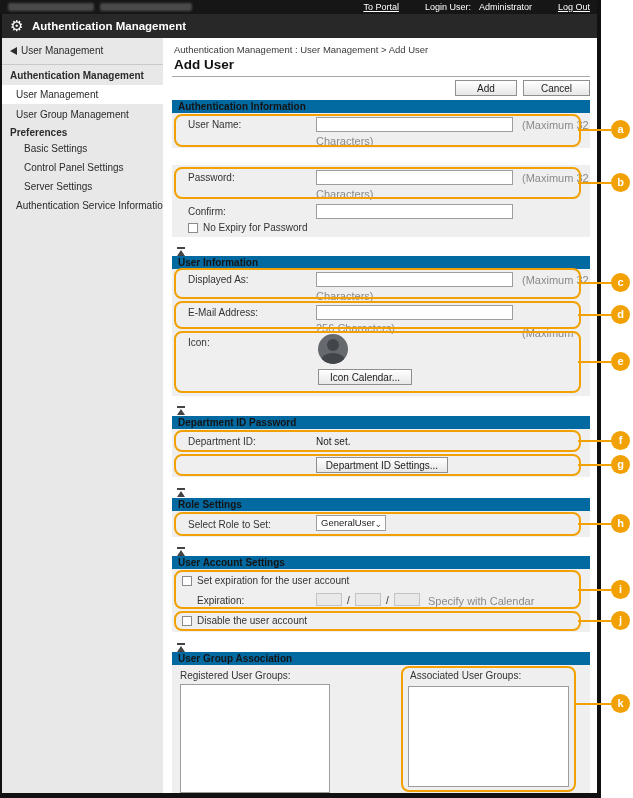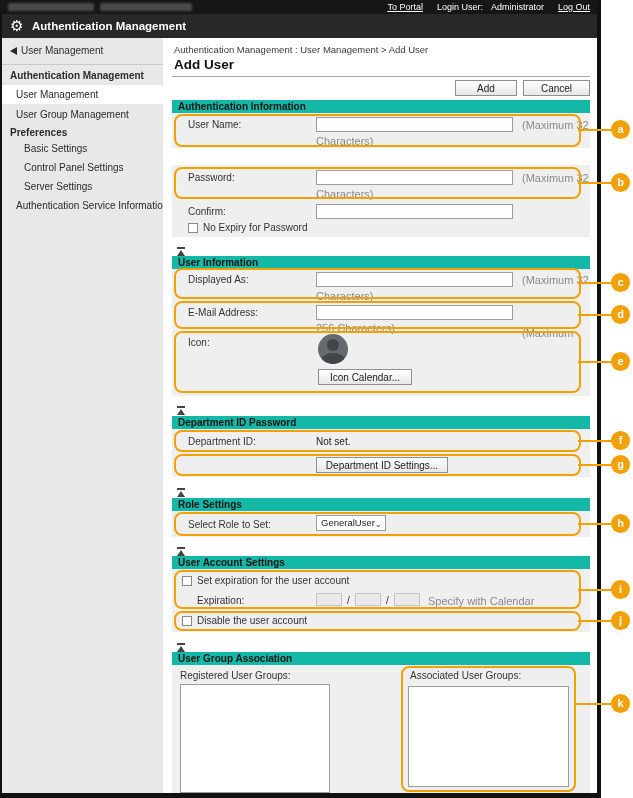--- a/index.html
+++ b/index.html
@@ -3,21 +3,21 @@
 <meta charset="utf-8">
 <style>
   :root { --orange:#F2A104; }
   * { margin:0; padding:0; box-sizing:border-box; }
   body { font-family:"Liberation Sans", sans-serif; background:#fff; }
   .page { position:relative; width:633px; height:798px; background:#fff; overflow:hidden; }
 
   
   .topbar { position:absolute; left:0; top:0; width:598px; height:14px; background:#161616; }
   .redact { position:absolute; top:3px; height:8px; background:#4a4a4a; border-radius:2px; filter:blur(1.2px); }
-  .topbar-right { position:absolute; right:8px; top:0; height:14px; display:flex; align-items:center; gap:14px; font-size:9px; color:#fff; }
+  .topbar-right { position:absolute; right:8px; top:0; height:14px; display:flex; align-items:center; gap:26px; font-size:9px; color:#fff; }
   .toplink { text-decoration:underline; cursor:pointer; }
   .loginwrap { display:flex; gap:8px; }
   .appbar { position:absolute; left:0; top:14px; width:598px; height:24px; background:#282828; color:#fff; }
   .gear { position:absolute; left:10px; top:3px; font-size:15px; line-height:18px; color:#fff; }
   .appbar-title { position:absolute; left:32px; top:0; line-height:24px; font-size:11.5px; font-weight:bold; }
 
   
   .b-left { position:absolute; left:0; top:14px; width:2px; height:784px; background:#111; }
   .b-right { position:absolute; left:597px; top:0; width:4px; height:798px; background:#111; }
   .b-bottom { position:absolute; left:0; top:793px; width:601px; height:5px; background:#111; }
@@ -29,21 +29,21 @@
   .side-sel { position:absolute; left:0; width:161px; height:19px; background:#fff; }
   .side-sep { position:absolute; left:0; width:161px; height:1px; background:#c9c9c9; }
   .arrow-left-icon { display:inline-block; width:0; height:0; border-top:4px solid transparent; border-bottom:4px solid transparent; border-right:7px solid #2b2b2b; margin-right:4px; vertical-align:-1px; }
 
   
   .content-bg { position:absolute; left:163px; top:38px; width:434px; height:755px; background:#fff; }
   .breadcrumb { position:absolute; left:174px; top:44px; font-size:9.5px; color:#3a3a3a; }
   .page-title { position:absolute; left:174px; top:57px; font-size:13.5px; font-weight:bold; color:#111; }
   .title-rule { position:absolute; left:172px; top:76px; width:418px; height:1px; background:#a8a8a8; }
 
-  .sec-h { position:absolute; left:172px; width:418px; height:13px; background:#14b8a6; font-size:10px; font-weight:bold; line-height:13px; padding-left:6px; color:#141414; }
+  .sec-h { position:absolute; left:172px; width:418px; height:13px; background:#0369a1; font-size:10px; font-weight:bold; line-height:13px; padding-left:6px; color:#141414; }
   .row-bg { position:absolute; left:172px; width:418px; background:#efefef; }
   .lbl { position:absolute; font-size:10px; color:#333; white-space:nowrap; }
   .val { position:absolute; font-size:10px; color:#222; white-space:nowrap; }
   .hint { position:absolute; font-size:11px; color:#8a8a8a; white-space:nowrap; }
   .inp { position:absolute; width:197px; height:15px; border:1px solid #9d9d9d; background:#fff; font-size:10px; padding:0 3px; font-family:"Liberation Sans",sans-serif; }
   .inp-sm { position:absolute; width:26px; height:13px; border:1px solid #c3c3c3; background:#e9e9e9; }
   .btn { position:absolute; border:1px solid #8f8f8f; background:linear-gradient(#ffffff,#e7e7e7); font-size:10px; color:#222; text-align:center; cursor:pointer; font-family:"Liberation Sans",sans-serif; }
   .cbx { position:absolute; width:10px; height:10px; border:1px solid #8a8a8a; background:#fff; cursor:pointer; }
   .sel { position:absolute; width:70px; height:16px; border:1px solid #9d9d9d; background:#fff; font-size:9.5px; color:#222; line-height:14px; padding-left:4px; cursor:pointer; }
   .sel .chev { position:absolute; right:3px; top:1px; font-size:9px; color:#444; }

